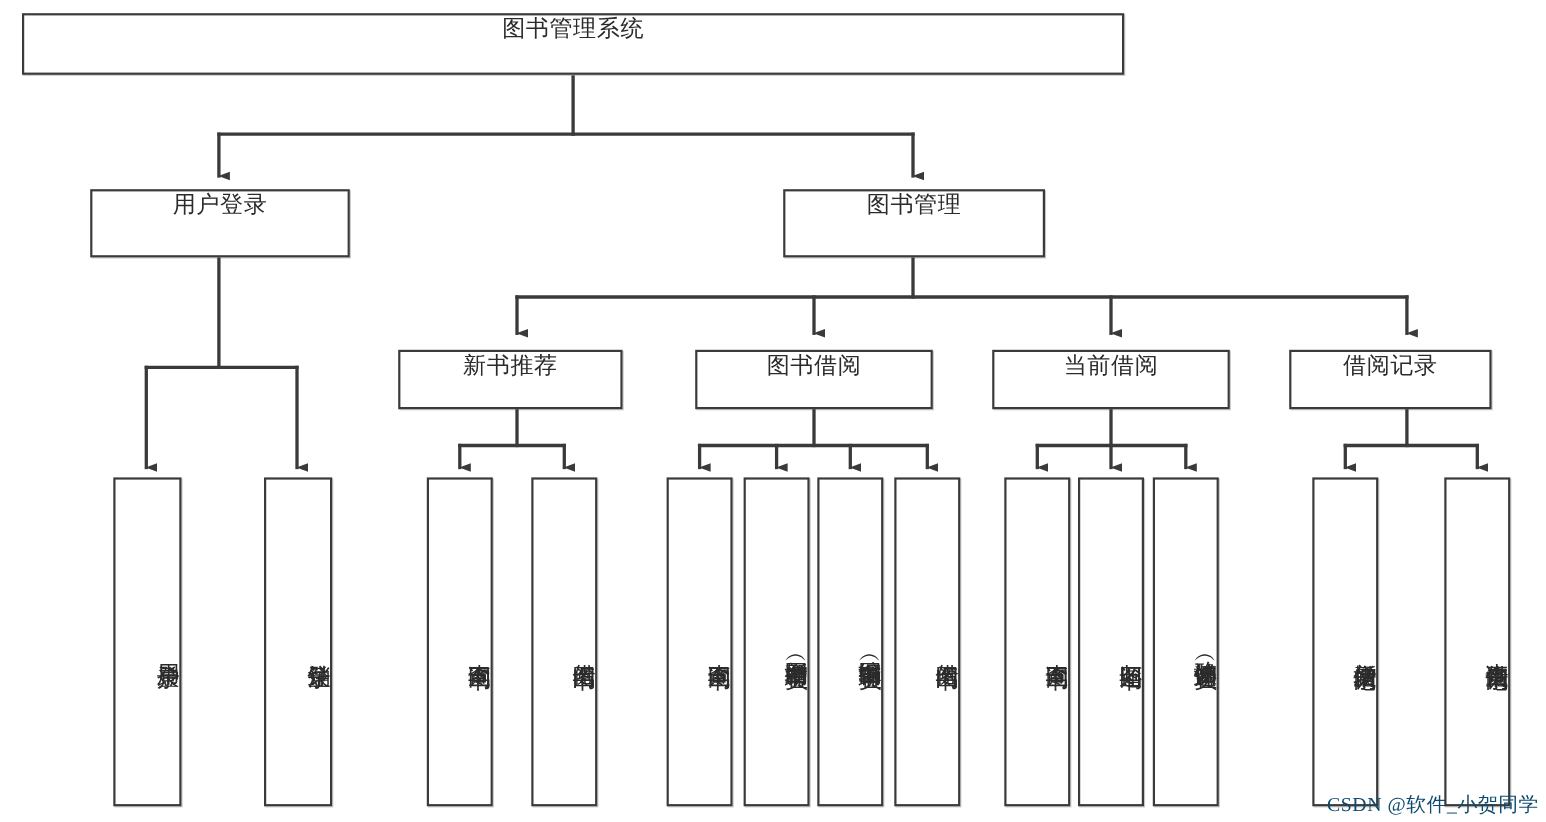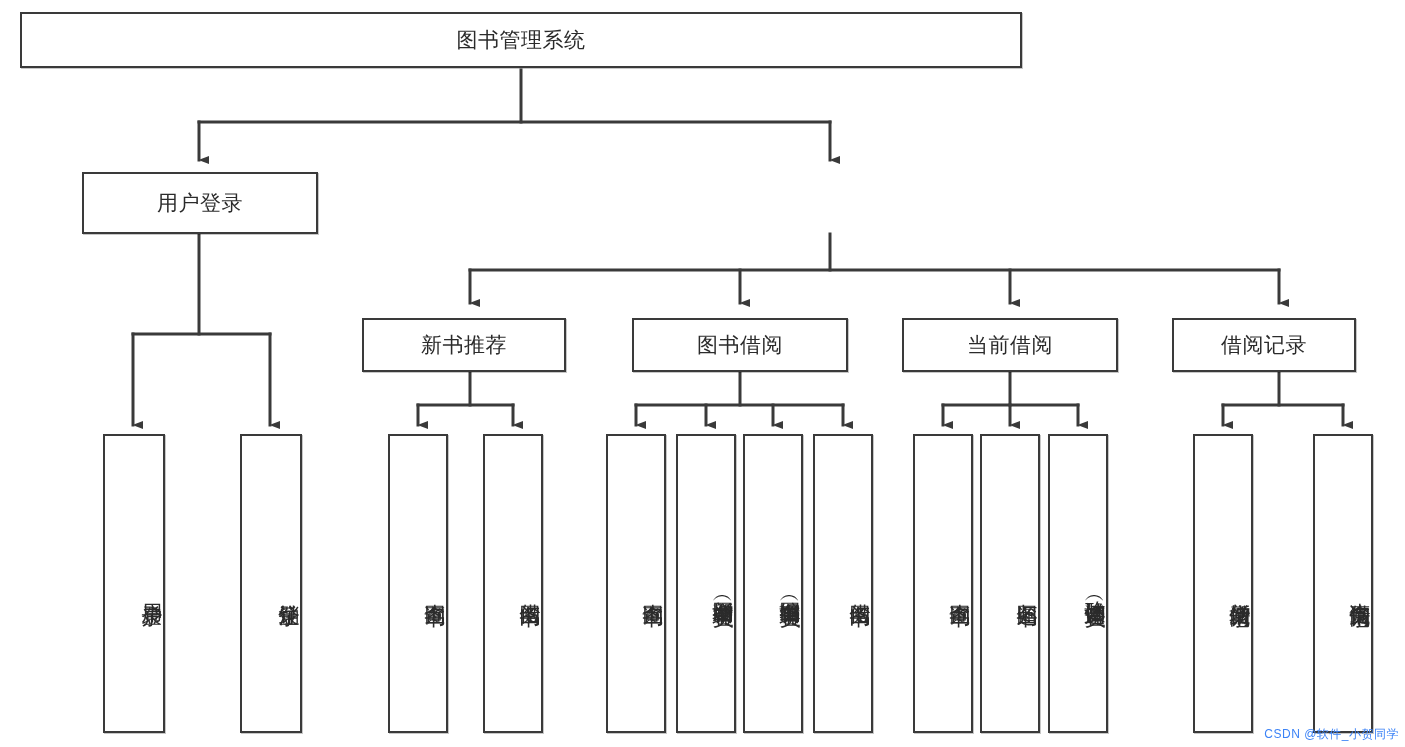--- a/index.html
+++ b/index.html
@@ -24,21 +24,21 @@
     width: 1405px;
     height: 747px;
     pointer-events: none;
   }
   .node {
     position: absolute;
     box-sizing: border-box;
     border: 2px solid #3a3a3a;
     background: #ffffff;
     display: flex;
-    align-items: center;
+    align-items: flex-start;
     justify-content: center;
     color: #2b2b2b;
     box-shadow: 1px 1px 0 rgba(0,0,0,0.22);
   }
   .node.horiz {
     font-size: 21px;
     letter-spacing: 0.5px;
     line-height: 1.2;
   }
   .node.vert {
@@ -48,24 +48,25 @@
     line-height: 1.05;
     letter-spacing: 1px;
     padding-top: 10px;
     align-items: flex-start;
     justify-content: center;
   }
   #watermark {
     position: absolute;
     right: 6px;
     bottom: 4px;
-    font-size: 12px;
-    color: #3b82f6;
+    font-size: 18px;
+    color: #0c4a6e;
     letter-spacing: 0.5px;
     white-space: nowrap;
+    font-family: Liberation Serif, serif;
   }
 </style>
 </head>
 <body>
 
 <div id="canvas">
 
   <svg id="edges" viewBox="0 0 1405 747" xmlns="http://www.w3.org/2000/svg">
     <defs>
       <marker id="arrow" markerWidth="10" markerHeight="11" refX="4.2" refY="10" orient="auto" markerUnits="userSpaceOnUse">
@@ -119,20 +120,23 @@
     </g>
   </svg>
 
   <div class="node horiz" style="left:20px; top:12px; width:1002px; height:56px;">
     <span>图书管理系统</span>
   </div>
 
   <div class="node horiz" style="left:82px; top:172px; width:236px; height:62px;">
     <span>用户登录</span>
   </div>
+  <div class="node horiz" style="left:712px; top:172px; width:238px; height:62px;">
+    <span>图书管理</span>
+  </div>
 
   <div class="node horiz" style="left:362px; top:318px; width:204px; height:54px;">
     <span>新书推荐</span>
   </div>
   <div class="node horiz" style="left:632px; top:318px; width:216px; height:54px;">
     <span>图书借阅</span>
   </div>
   <div class="node horiz" style="left:902px; top:318px; width:216px; height:54px;">
     <span>当前借阅</span>
   </div>

